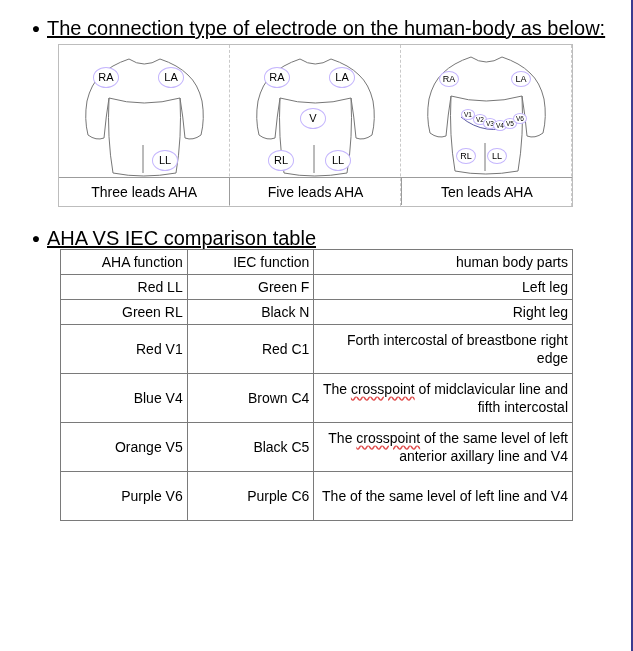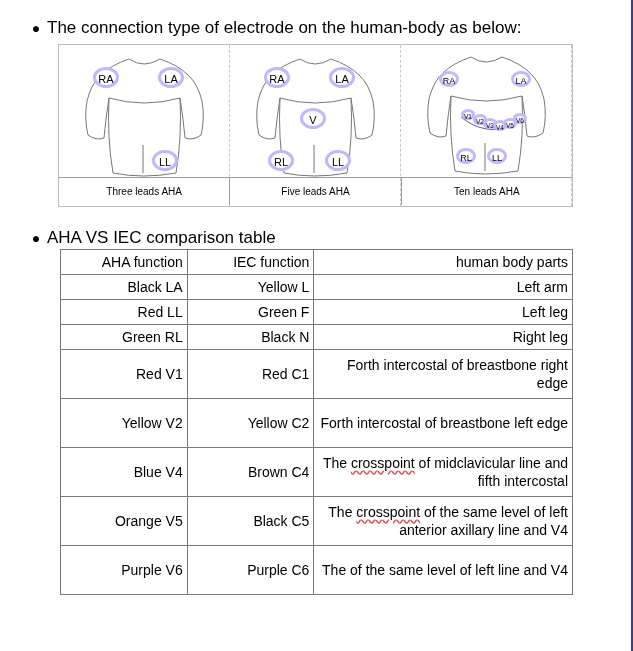--- a/index.html
+++ b/index.html
@@ -33,23 +33,24 @@
   }
   .bullet-dot {
     width: 22px;
     min-width: 22px;
     text-align: center;
     font-size: 14px;
     line-height: 20px;
     color: #000;
   }
   .bullet-text {
-    font-size: 17px;
+    font-size: 20px;
     line-height: 20px;
     color: #000;
+    text-decoration: underline;
   }
   #intro-bullet {
     position: absolute;
     left: 25px;
     top: 18px;
   }
   #table-bullet {
     position: absolute;
     left: 25px;
     top: 228px;
@@ -76,40 +77,40 @@
   .fig-cell:last-child { border-right: none; }
   .fig-art {
     position: relative;
     height: 134px;
     width: 100%;
   }
   .fig-caption {
     height: 28px;
     line-height: 28px;
     text-align: center;
-    font-size: 10px;
+    font-size: 14px;
     border-top: 1px solid #9c9c9c;
     box-sizing: border-box;
   }
   .caption-row {
     position: absolute;
     left: 0; right: 0; bottom: 0;
     height: 29px;
     display: flex;
   }
   .caption-row > div {
     flex: 1 1 0;
     border-right: 1px solid #9c9c9c;
     box-sizing: border-box;
   }
   .caption-row > div:last-child { border-right: none; }
 
   .lead-label {
     position: absolute;
-    border: 3px solid #c4b5fd;
+    border: 1px solid #c4b5fd;
     border-radius: 50%;
     background: #fff;
     font-size: 11px;
     text-align: center;
     color: #000;
     box-sizing: border-box;
   }
   .lead-label.sm {
     width: 26px; height: 21px; line-height: 19px;
   }
@@ -266,45 +267,35 @@
   <table class="cmp">
     <thead>
       <tr>
         <th class="c0">AHA function</th>
         <th class="c1">IEC function</th>
         <th class="c2">human body parts</th>
       </tr>
     </thead>
     <tbody>
       <tr>
-        <td>Black LA</td>
-        <td>Yellow L</td>
-        <td>Left arm</td>
-      </tr>
-      <tr>
         <td>Red LL</td>
         <td>Green F</td>
         <td>Left leg</td>
       </tr>
       <tr>
         <td>Green RL</td>
         <td>Black N</td>
         <td>Right leg</td>
       </tr>
       <tr>
         <td class="tall">Red V1</td>
         <td class="tall">Red C1</td>
         <td class="tall">Forth intercostal of breastbone right edge</td>
       </tr>
       <tr>
-        <td class="tall">Yellow V2</td>
-        <td class="tall">Yellow C2</td>
-        <td class="tall">Forth intercostal of breastbone left edge</td>
-      </tr>
-      <tr>
         <td class="tall">Blue V4</td>
         <td class="tall">Brown C4</td>
         <td class="tall">The <span class="squiggle">crosspoint</span> of midclavicular line and fifth intercostal</td>
       </tr>
       <tr>
         <td class="tall">Orange V5</td>
         <td class="tall">Black C5</td>
         <td class="tall">The <span class="squiggle">crosspoint</span> of the same level of left anterior axillary line and V4</td>
       </tr>
       <tr>

